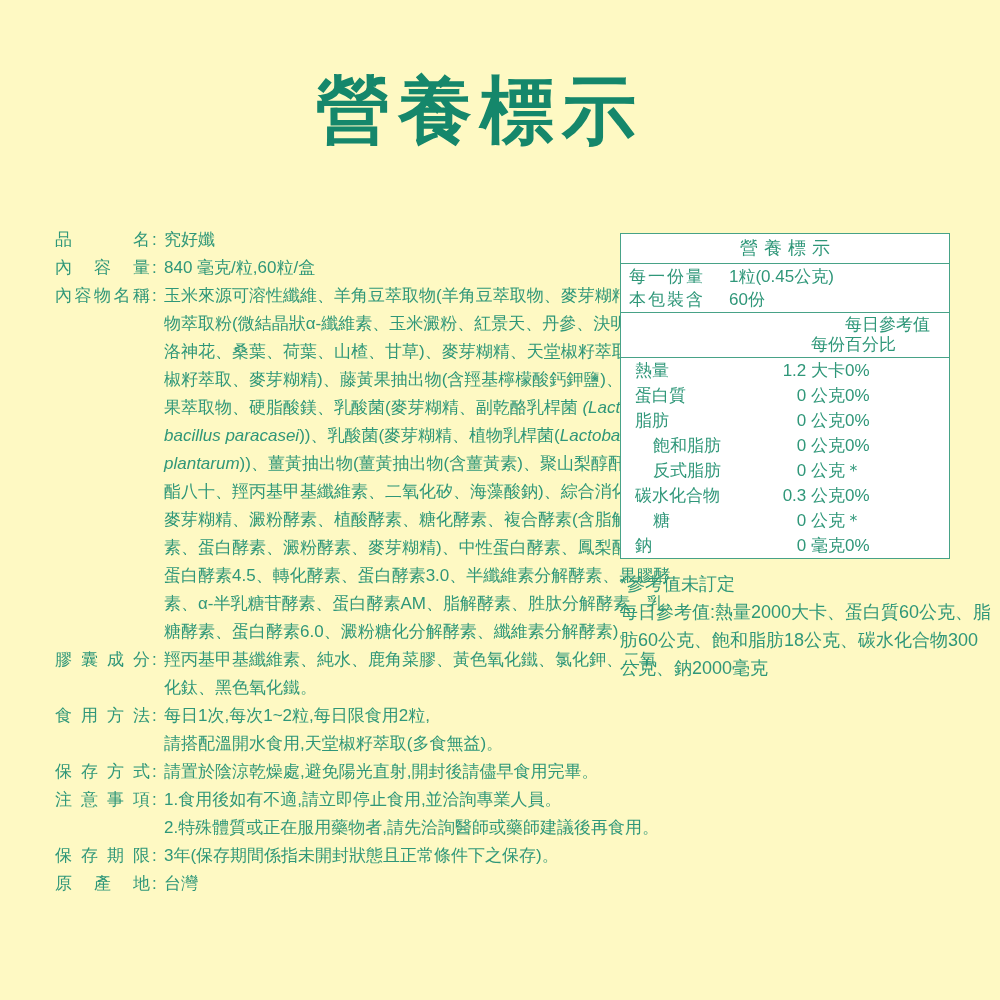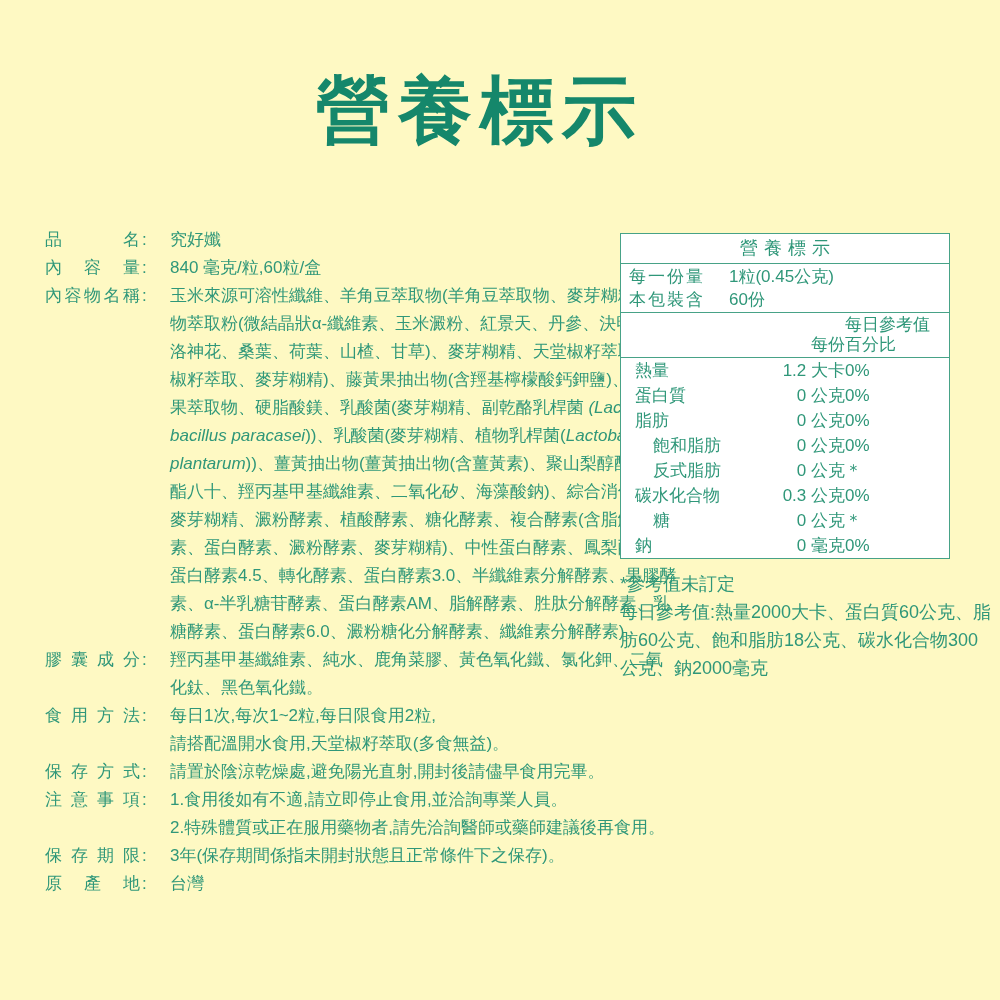--- a/index.html
+++ b/index.html
@@ -7,26 +7,26 @@
   .page {
     position:relative; width:1000px; height:1000px; background:#fef9c3;
     overflow:hidden; font-family:"Liberation Sans", sans-serif; color:var(--body);
   }
   .main-title {
     position:absolute; top:62px; left:0; width:960px; margin:0;
     text-align:center; font-family:"DejaVu Serif", serif; font-weight:700;
     font-size:74px; letter-spacing:8px; color:var(--heading);
   }
   
-  .product-info { position:absolute; left:45px; top:226px; width:600px; font-size:17px; line-height:28px; }
+  .product-info { position:absolute; left:55px; top:226px; width:600px; font-size:17px; line-height:28px; }
   .field { display:flex; align-items:flex-start; }
   .field-label { flex:none; width:95px; text-align:justify; text-align-last:justify; }
   .field-colon { flex:none; width:12px; margin-left:2px; }
   .field-content { flex:none; min-width:0; }
-  .content-line { white-space:nowrap;margin-left:16px; }
+  .content-line { white-space:nowrap; }
   .lat-italic { font-style:italic; }
   
   .ntable {
     position:absolute; left:620px; top:233px; width:330px; box-sizing:border-box;
     border:1px solid var(--border); font-size:17px; background:#ffffff;
   }
   .ntable-title { text-align:center; line-height:29px; font-size:18px; letter-spacing:6px; text-indent:6px; border-bottom:1px solid var(--border); }
   .serving-block { padding:1px 8px; border-bottom:1px solid var(--border); line-height:23px; }
   .serving-row { display:flex;align-items:center; }
   .serving-label { flex:none; width:100px; letter-spacing:2px; }

